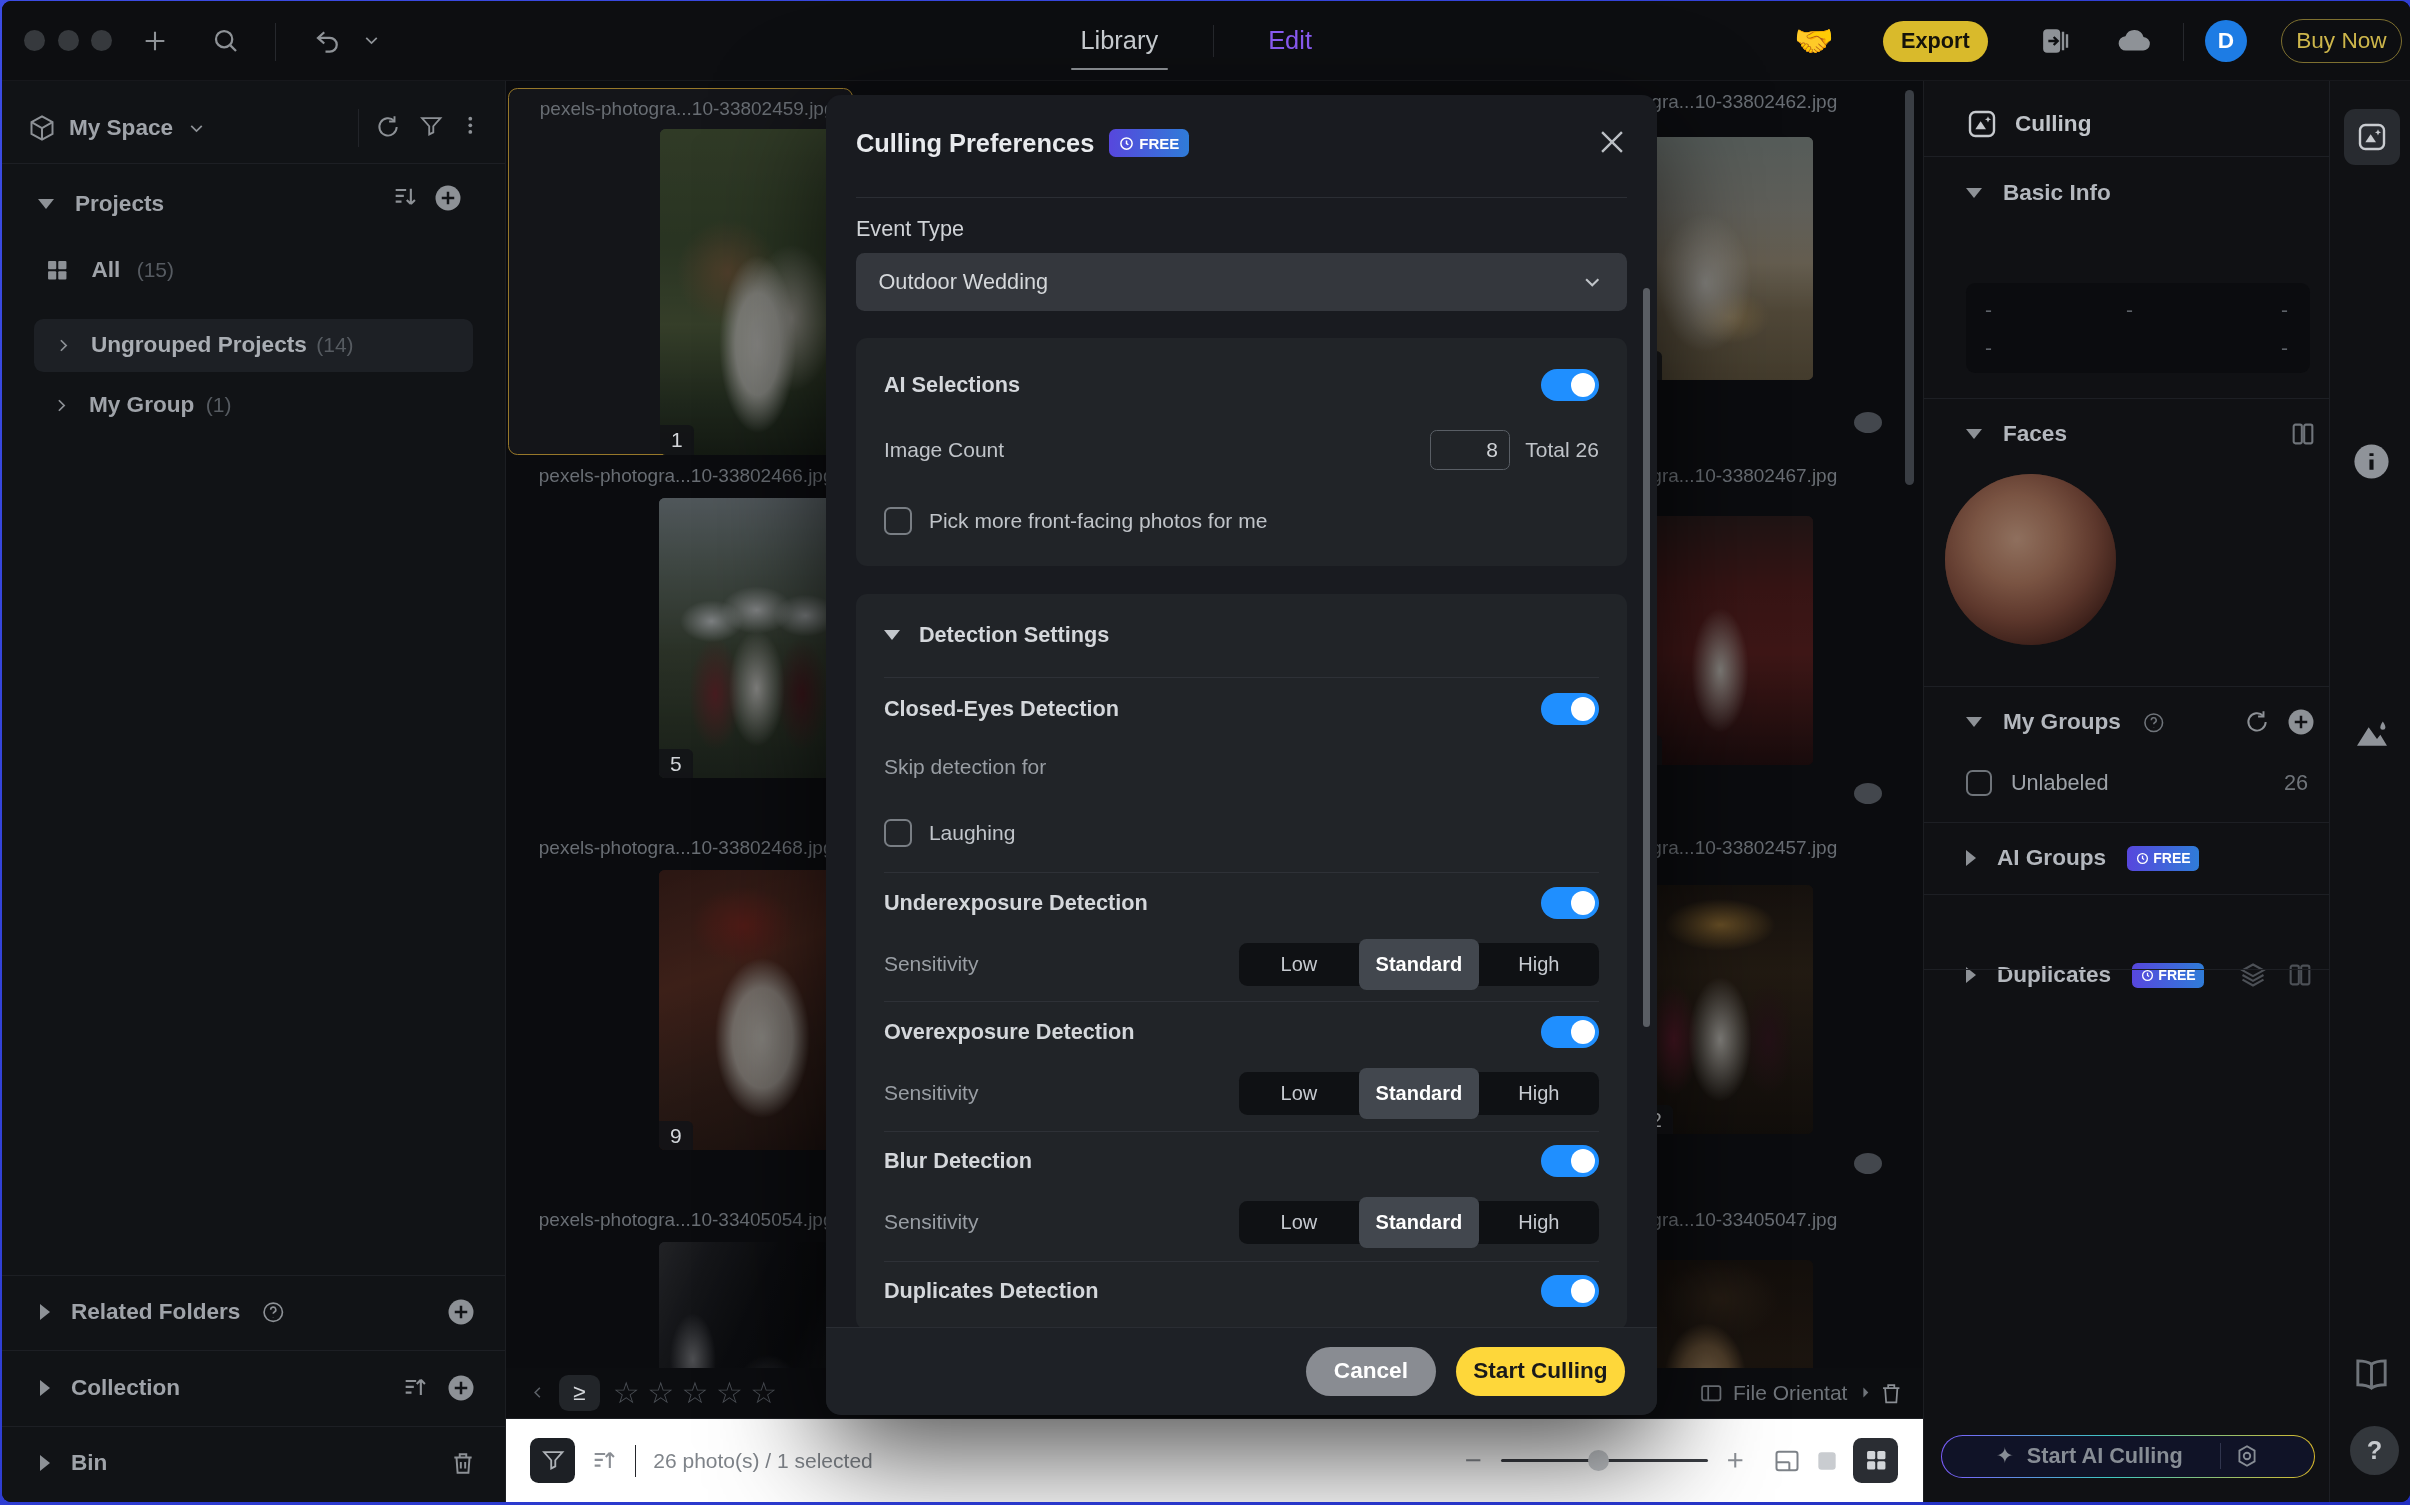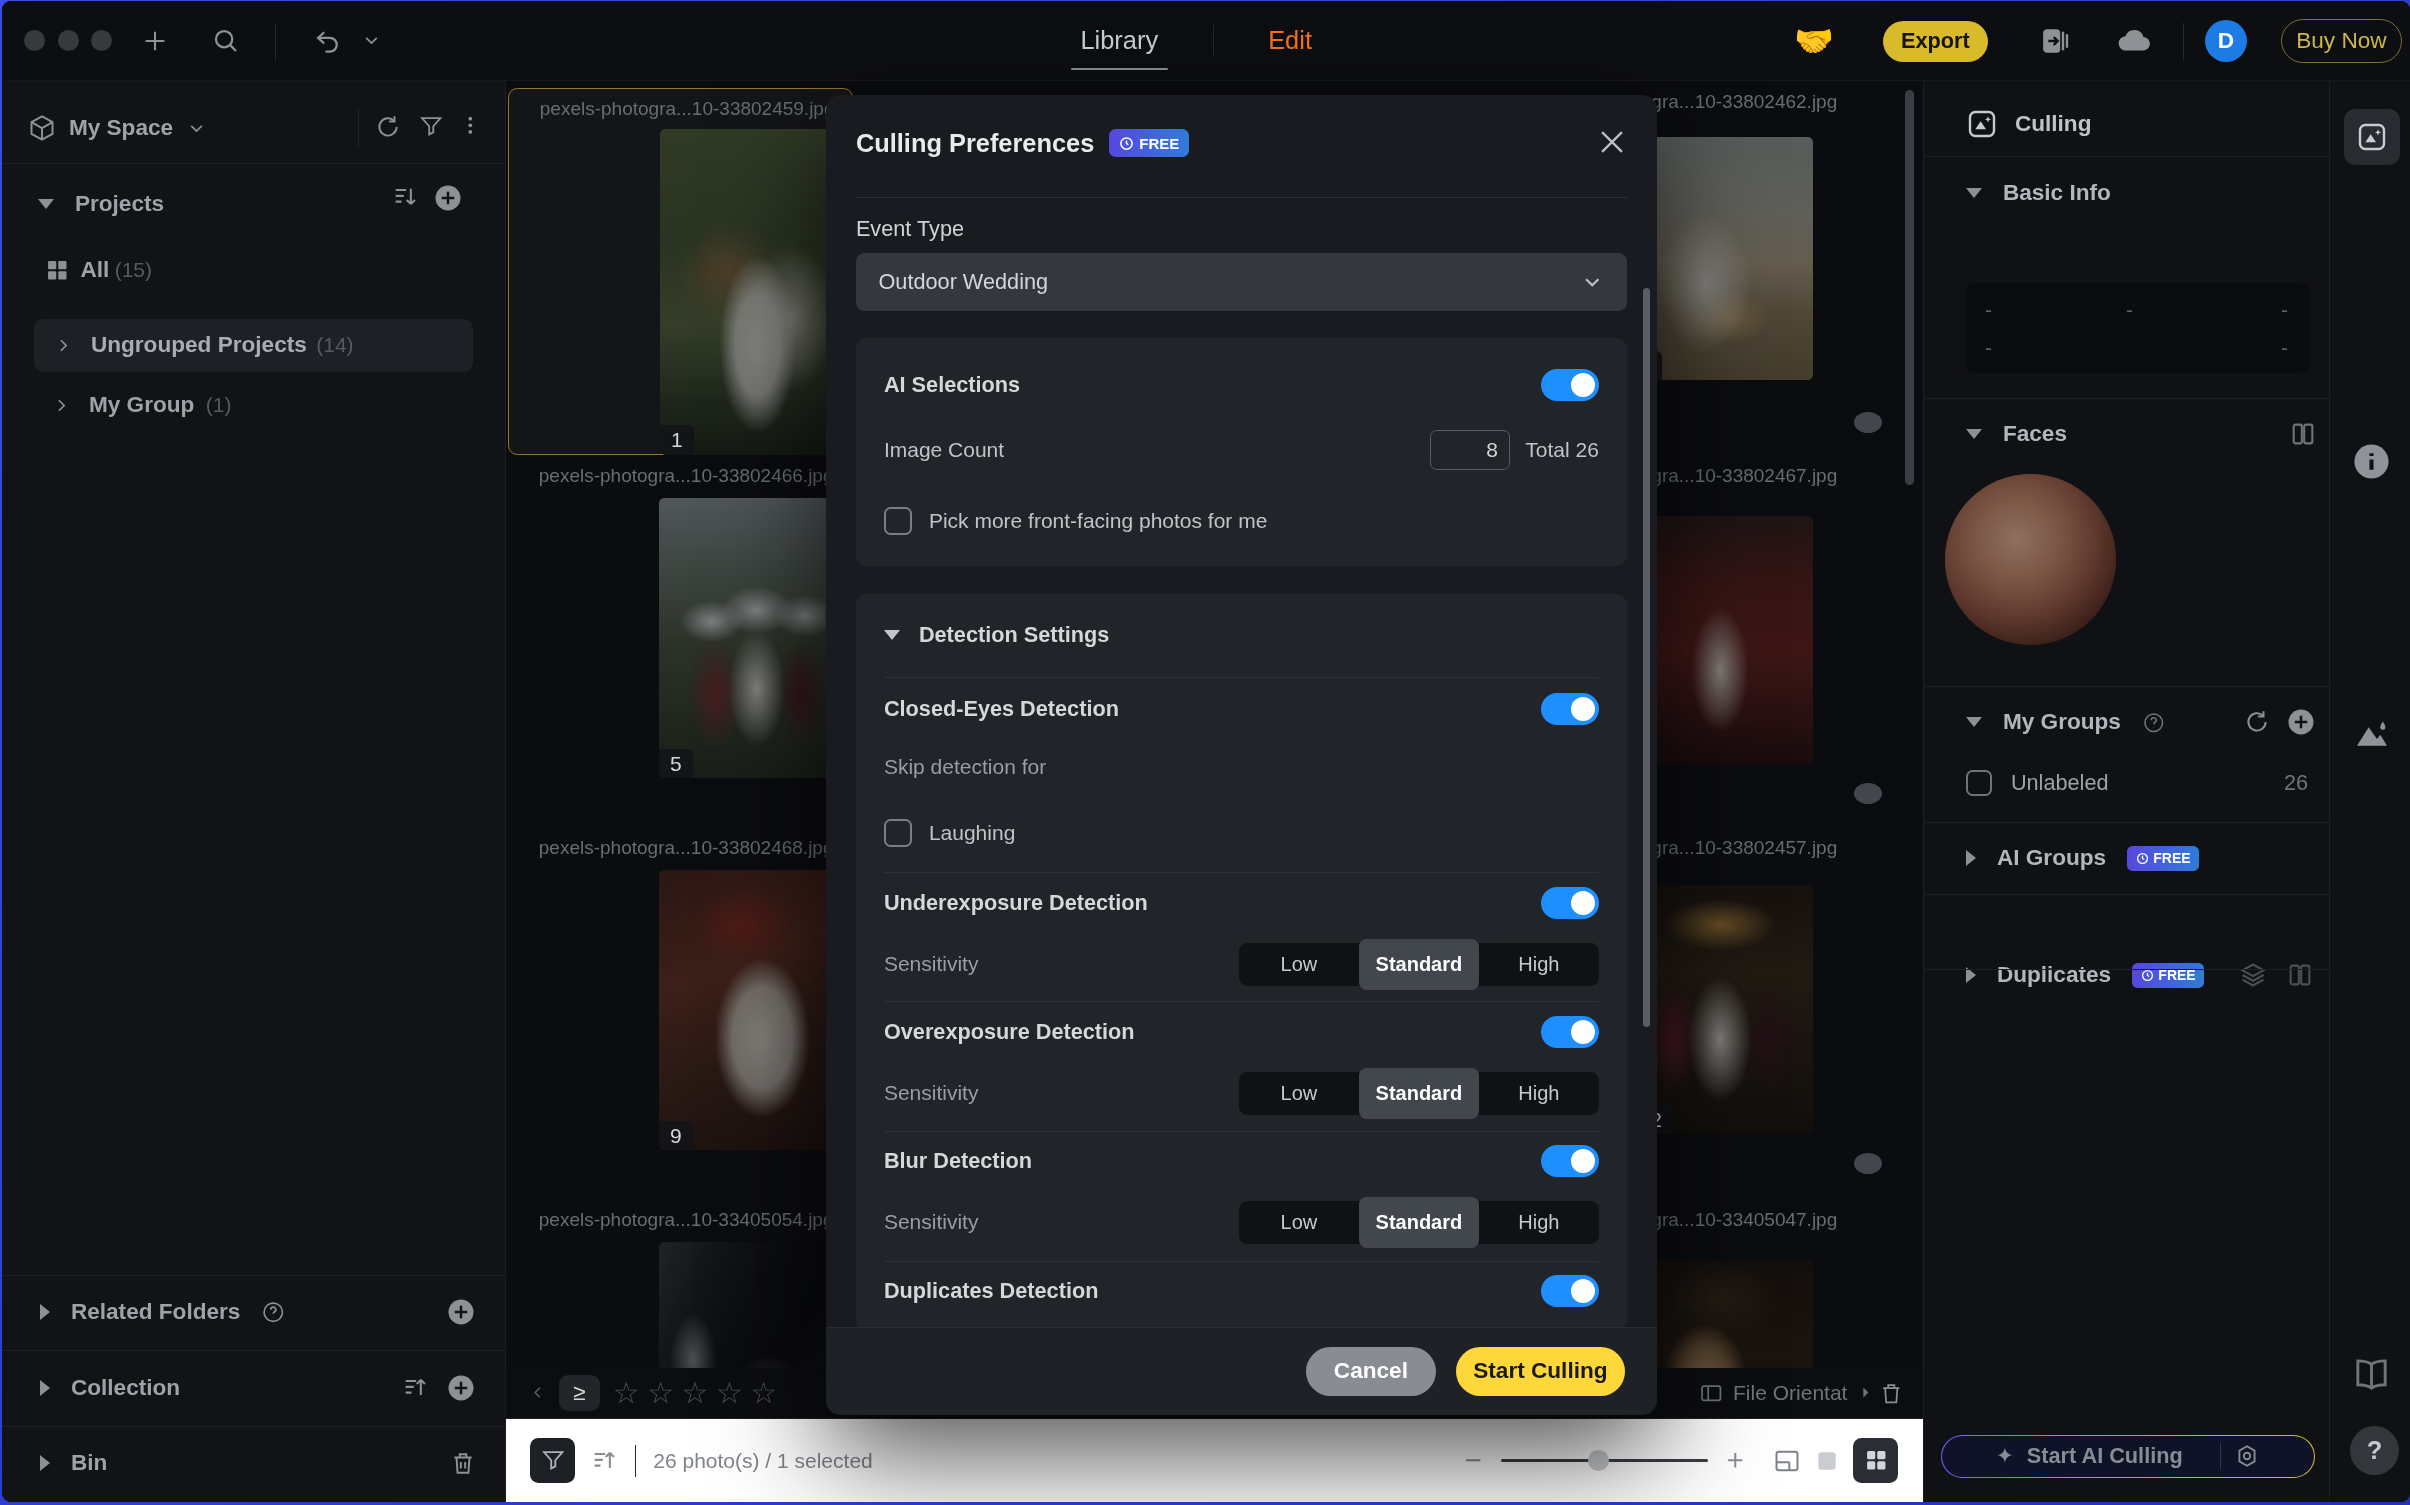--- a/index.html
+++ b/index.html
@@ -6,21 +6,21 @@
   html,body { width:2411px; height:1506px; background:linear-gradient(150deg,#3c4ce4,#2230c2); font-family:"Liberation Sans","DejaVu Sans",sans-serif; overflow:hidden; }
   .screen { position:absolute; top:0.9px; left:1.9px; right:0; bottom:2.8px; background:#0b0c0e; border-radius:9px; overflow:hidden; }
 
   
   .topbar { position:absolute; top:0; left:0; right:0; height:80px; background:#0d0e11; border-bottom:0.9px solid #17181c; z-index:60; }
   .dots { position:absolute; left:22.6px; top:29px; display:flex; gap:12.2px; }
   .dots i { width:21px; height:21px; border-radius:50%; background:#36393d; }
   .tb-ic { position:absolute; top:0; height:80px; display:flex; align-items:center; justify-content:center; color:#8e9297; }
   .tb-div { position:absolute; top:21.7px; width:0.9px; height:38px; background:#26282d; }
   .tabs { position:absolute; left:1073px; top:0; height:80px; display:flex; align-items:center; gap:49px; }
-  .tab { font-size:25.4px; color:#f97316; position:relative; padding:0 5.6px; }
+  .tab { font-size:25.4px; color:#8b5cf6; position:relative; padding:0 5.6px; }
   .tab.active { color:#ccd0d4; }
   .tab.active::after { content:""; position:absolute; left:-3.8px; right:-3.8px; bottom:-15px; height:2.8px; background:#8f9397; border-radius:1.9px; }
   .tab-sep { width:0.9px; height:32px; background:#26282d; }
   .emoji { font-size:32px; }
   .export-btn { position:absolute; left:1881px; top:20px; width:105px; height:41px; border-radius:21px; background:#d9ba2b; color:#15130a; font-weight:bold; font-size:21.7px; display:flex; align-items:center; justify-content:center; }
   .avatar { position:absolute; left:2203px; top:19px; width:42px; height:42px; border-radius:50%; background:#1d7ce4; color:#fff; font-weight:bold; font-size:22.6px; display:flex; align-items:center; justify-content:center; }
   .buynow { position:absolute; left:2279px; top:18px; width:121px; height:44px; border-radius:22.6px; border:1.9px solid #7e7030; color:#cdb64b; font-size:22.6px; display:flex; align-items:center; justify-content:center; }
 
   
   .sidebar { position:absolute; top:80px; left:0; width:504px; bottom:0; background:#111316; border-right:0.9px solid #1c1e22; z-index:10; }
@@ -219,21 +219,21 @@
           <path d="M4 6h9M4 11h7M4 16h5M17 5v13M17 18l-3.5-3.5M17 18l3.5-3.5"></path>
         </svg>
     </div>
     <div class="sb-row sicon" style="top:102px;left:426px;width:41px;justify-content:center;">
       <svg width="30" height="30" viewBox="0 0 24 24" fill="currentColor">
           <circle cx="12" cy="12" r="10"></circle>
           <path d="M12 7v10M7 12h10" stroke="#111316" stroke-width="2"></path>
         </svg>
     </div>
 
-    <div class="sb-row" style="top:166px;height:47px;padding-left:43px;gap:11px;">
+    <div class="sb-row" style="top:166px;height:47px;padding-left:43px;gap:22px;">
       <span class="sicon">
         <svg width="24.5" height="24.5" viewBox="0 0 24 24" fill="currentColor">
             <rect x="3" y="3" width="8" height="8" rx="1"></rect>
             <rect x="13" y="3" width="8" height="8" rx="1"></rect>
             <rect x="3" y="13" width="8" height="8" rx="1"></rect>
             <rect x="13" y="13" width="8" height="8" rx="1"></rect>
           </svg>
       </span>
       <span class="sb-bold">All</span>
       <span class="sb-count" style="margin-left:-5.6px;">(15)</span>

